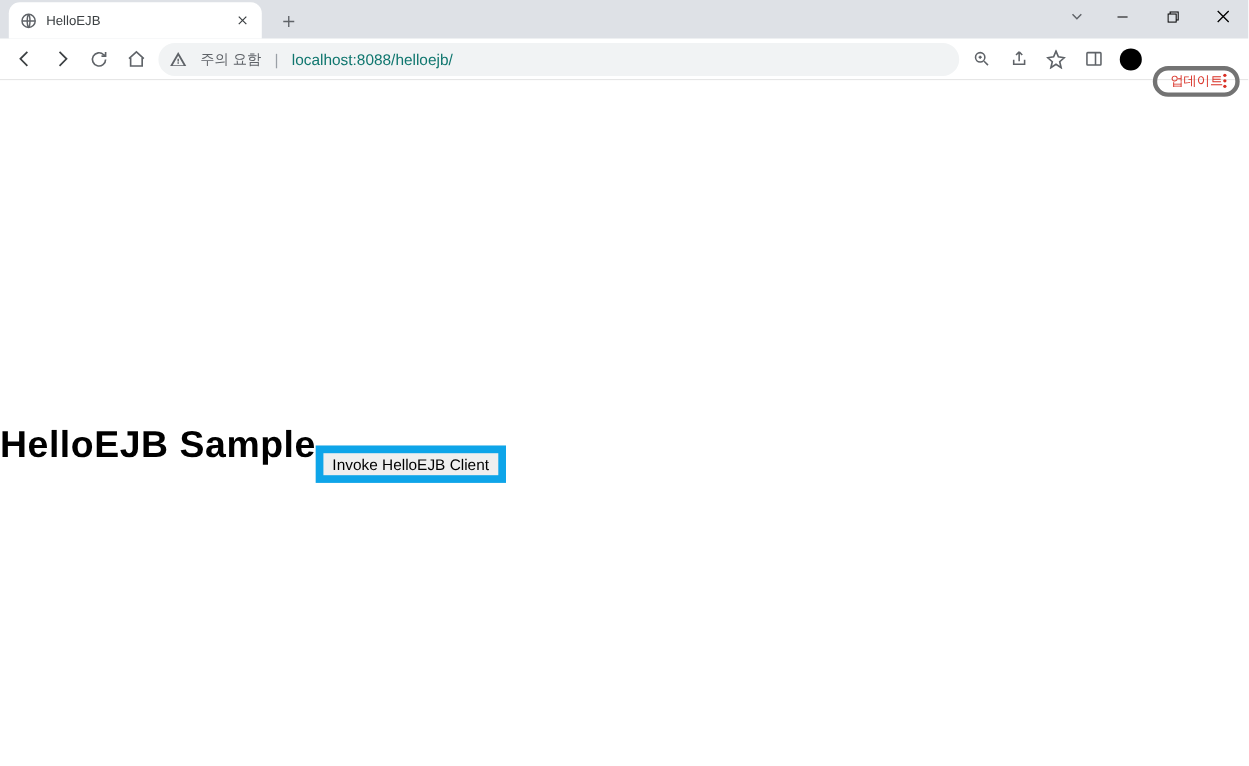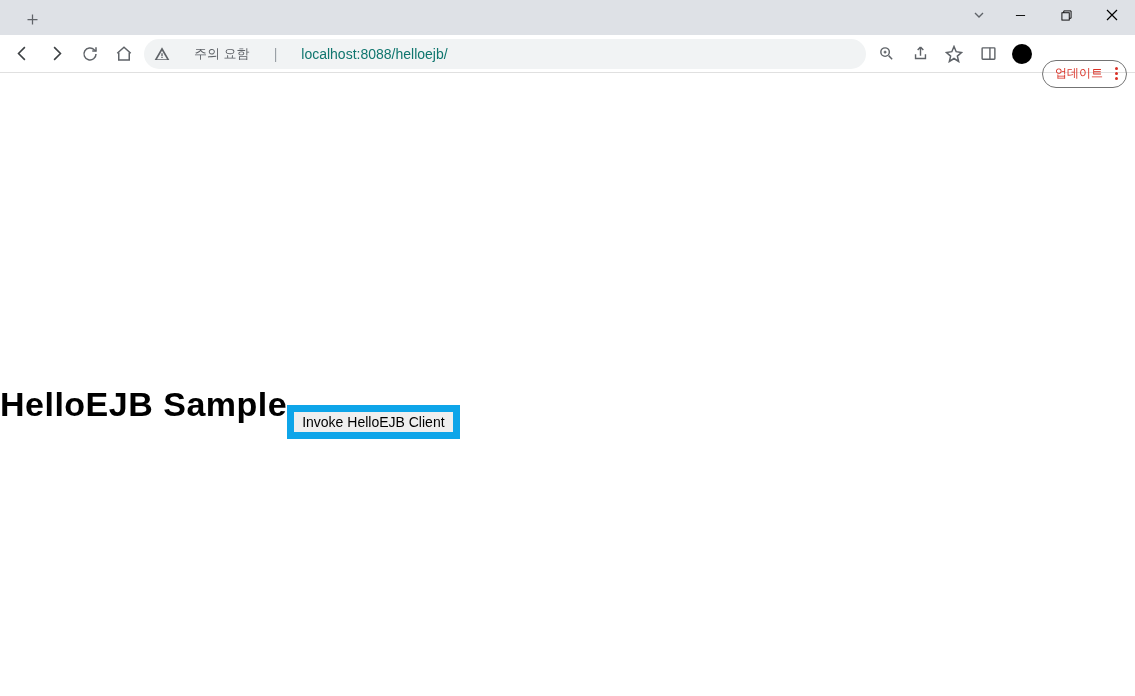--- a/index.html
+++ b/index.html
@@ -109,21 +109,21 @@
     .nav-back { color: #3c4043; }
     .nav-forward { color: #3c4043; }
     .omnibox {
       flex: 1;
       height: 30px;
       background: #f1f3f4;
       border-radius: 15px;
       display: flex;
       align-items: center;
       padding: 0 10px;
-      gap: 24px;
+      gap: 12px;
       font-size: 14px;
       color: #5f6368;
     }
     .omnibox .warn-icon {
       color: #5f6368;
       display: flex;
       align-items: center;
     }
     .omnibox .warn-text {
       color: #5f6368;
@@ -141,28 +141,28 @@
       align-items: center;
       gap: 6px;
     }
     .profile-dot {
       width: 20px;
       height: 20px;
       border-radius: 50%;
       background: #000;
     }
     .update-pill {
-      border: 1px solid #737373;
+      border: 4px solid #737373;
       color: #d93025;
       border-radius: 15px;
       height: 28px;
       padding: 0 8px 0 12px;
       display: flex;
       align-items: center;
-      gap: 12px;
+      gap: 0;
       font-size: 12px;
       font-weight: 500;
       cursor: pointer;
       margin-top: 40px;
     }
     .update-pill .dots {
       display: flex;
       flex-direction: column;
       gap: 2px;
     }
@@ -196,20 +196,34 @@
       background: #efefef;
       border: 7px solid #0ea5e9;
       cursor: pointer;
     }
     svg { display: block; }
   </style>
 </head>
 <body>
 
 <div class="titlebar">
+  <div class="tab">
+    <span class="favicon">
+      <svg viewBox="0 0 24 24" width="16" height="16" fill="none" stroke="currentColor" stroke-width="2">
+        <circle cx="12" cy="12" r="9"></circle>
+        <path d="M3 12h18M12 3c2.5 3 2.5 15 0 18M12 3c-2.5 3-2.5 15 0 18"></path>
+      </svg>
+    </span>
+    <span class="tab-title">HelloEJB</span>
+    <span class="tab-close">
+      <svg viewBox="0 0 16 16" width="11" height="11" stroke="currentColor" stroke-width="1.6">
+        <path d="M3 3l10 10M13 3L3 13"></path>
+      </svg>
+    </span>
+  </div>
   <div class="new-tab-btn">
     <svg viewBox="0 0 24 24" width="15" height="15" stroke="currentColor" stroke-width="2">
       <path d="M12 4v16M4 12h16"></path>
     </svg>
   </div>
   <div class="window-controls">
     <div class="wc chev">
       <svg viewBox="0 0 24 24" width="16" height="16" fill="none" stroke="#5f6368" stroke-width="2">
         <path d="M6 9l6 6 6-6"></path>
       </svg>

